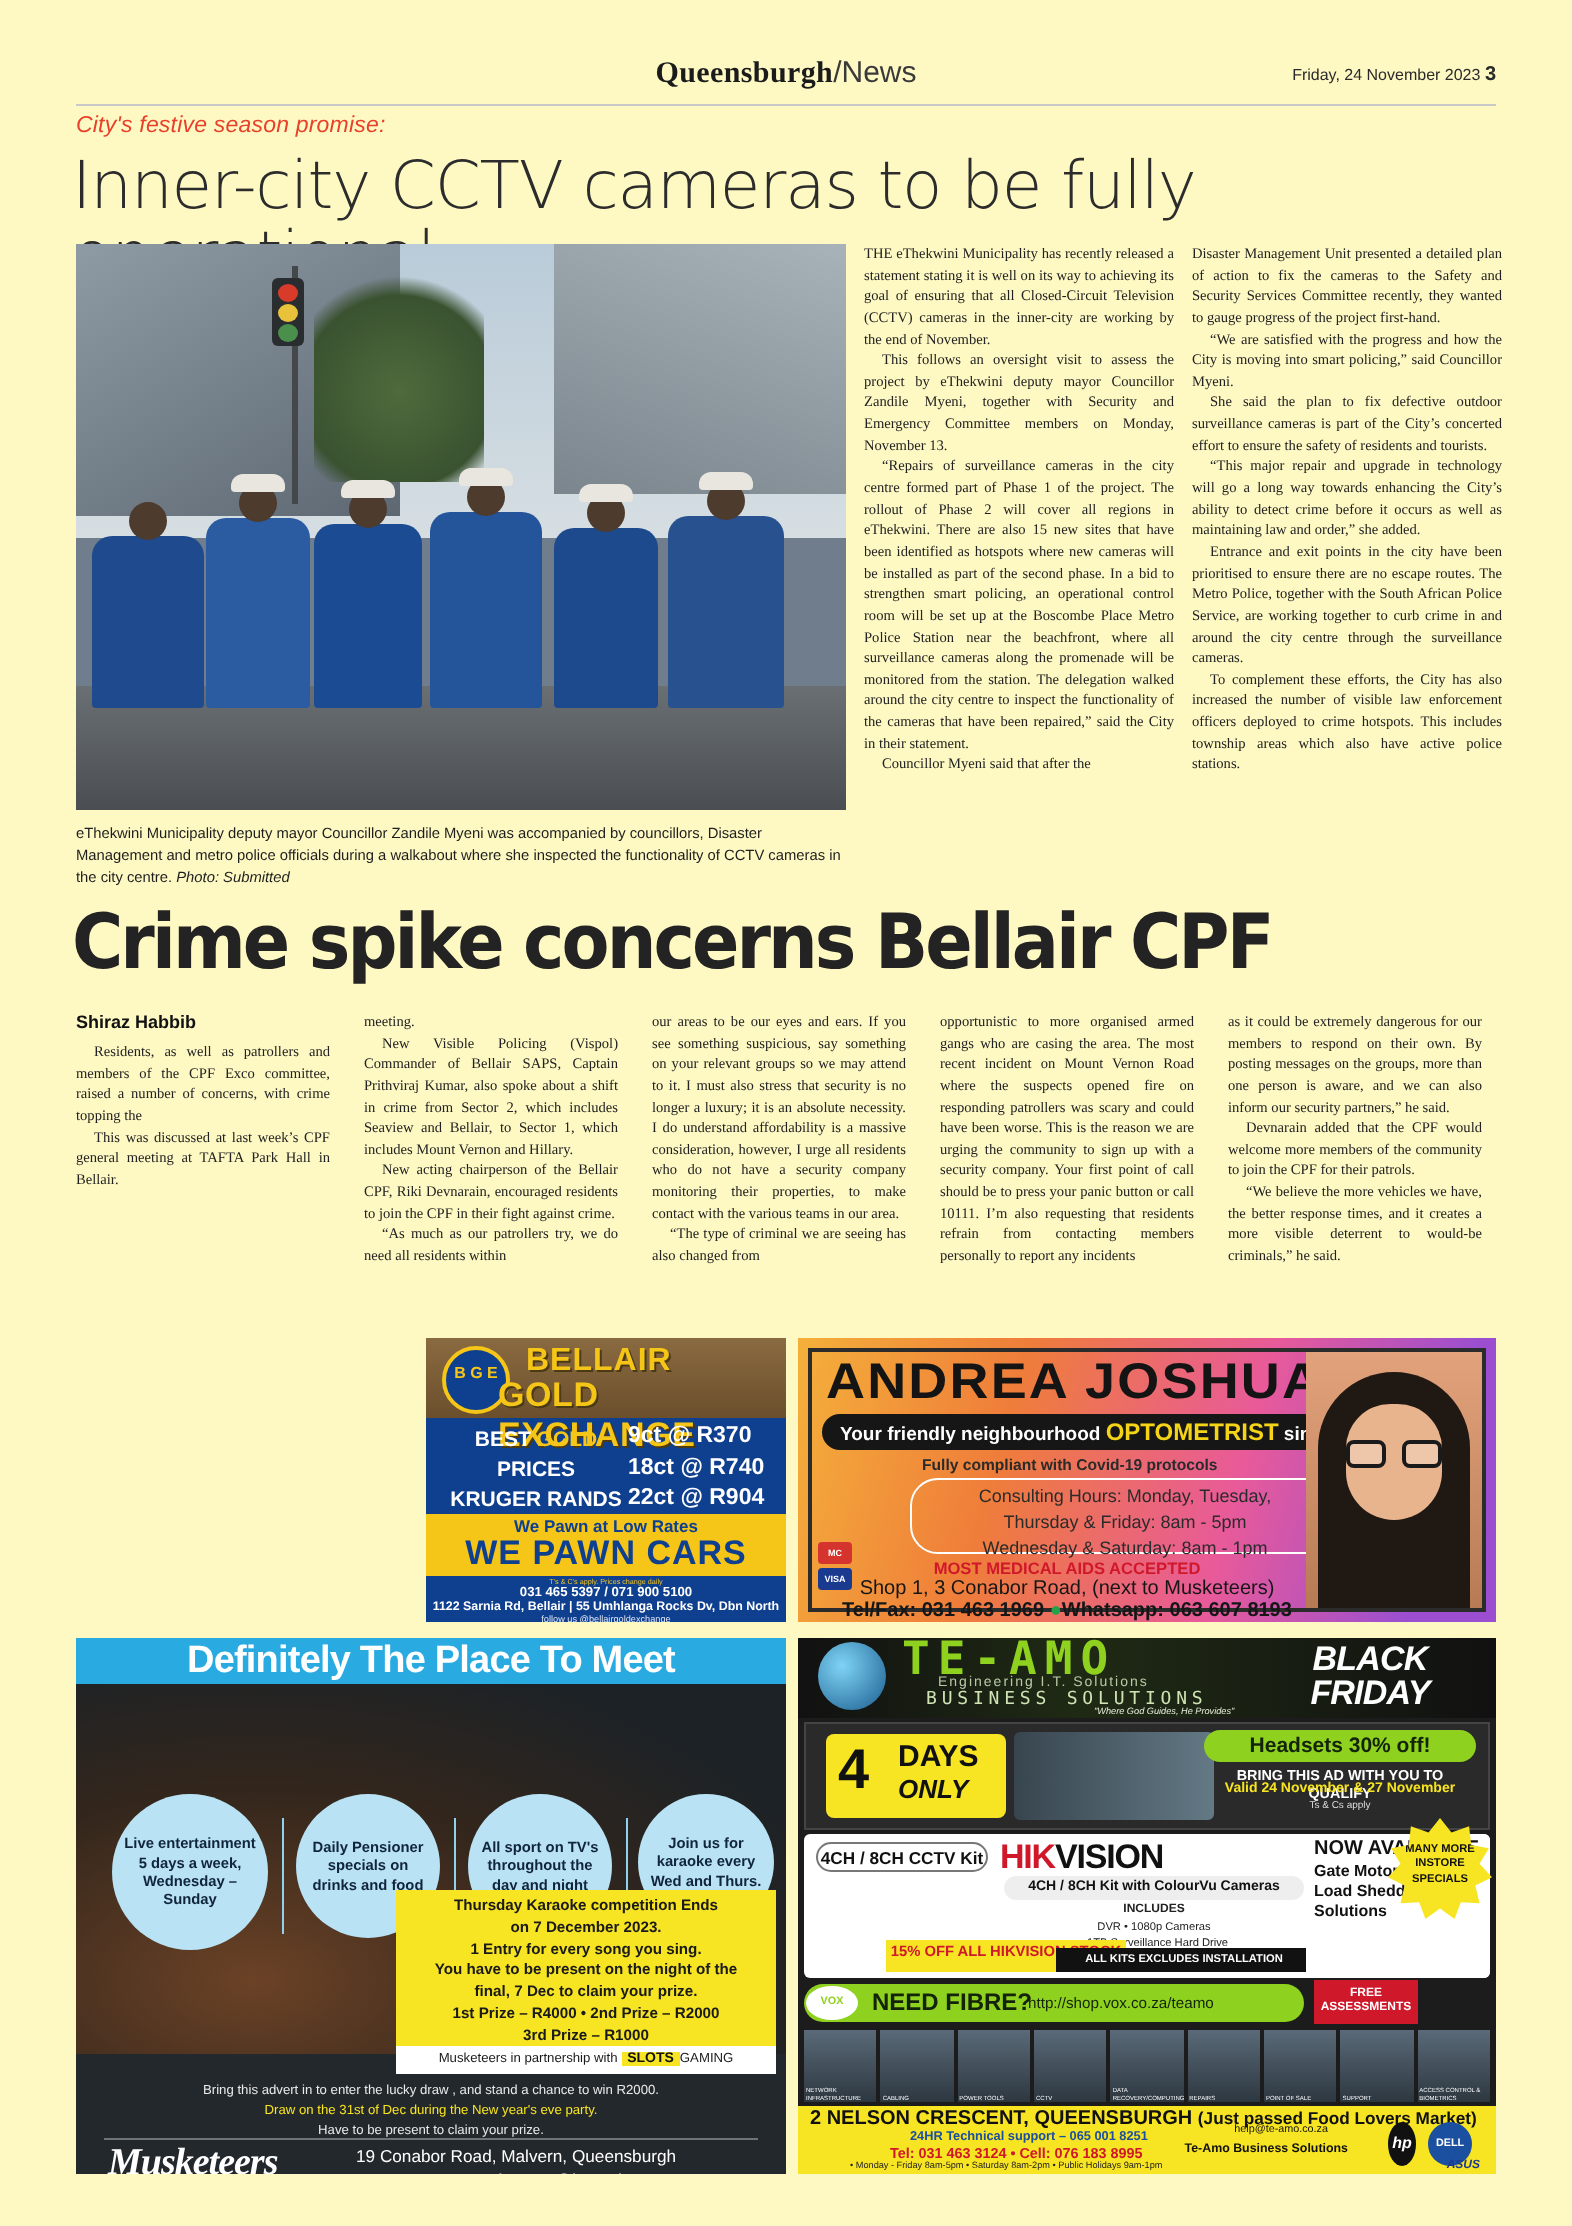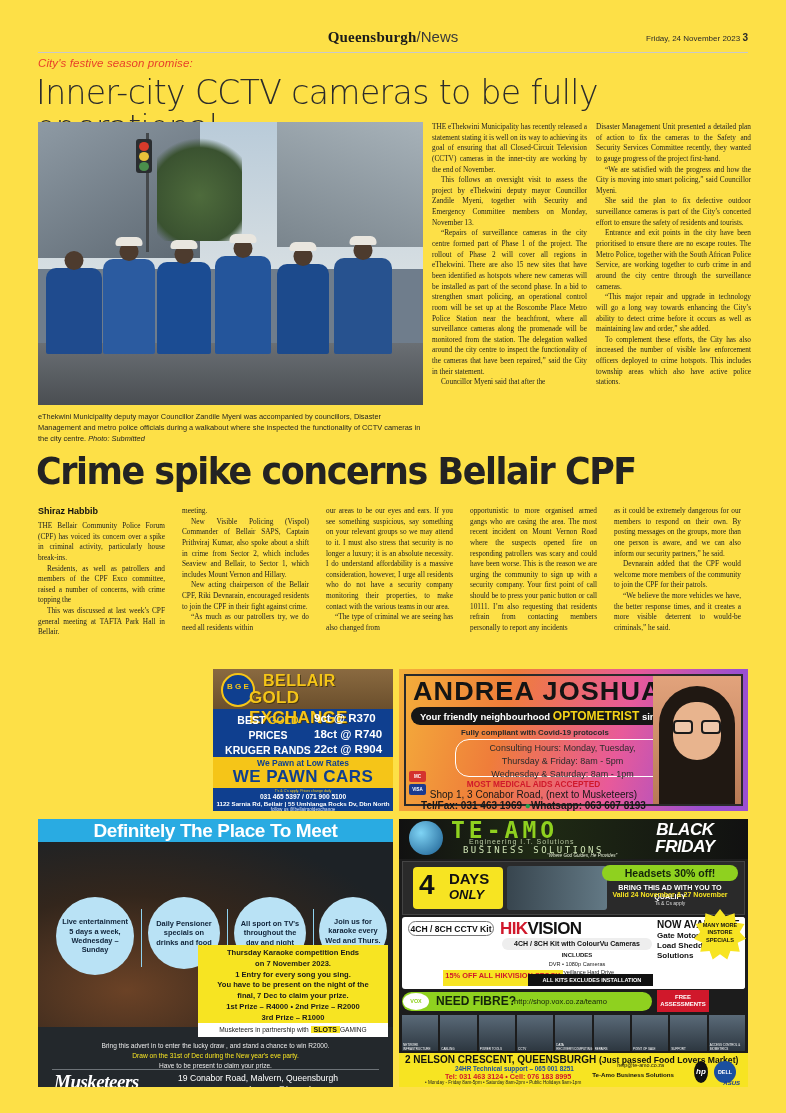--- a/index.html
+++ b/index.html
@@ -2,21 +2,21 @@
 <html><head>
 <meta charset="utf-8">
 <style>
   * { box-sizing: border-box; margin: 0; padding: 0; }
   html, body {
     width: 786px; height: 1113px;
     background: #fff;
     font-family: "Liberation Sans", sans-serif;
     overflow: hidden;
   }
-  .page { position: relative; width: 786px; height: 1113px; background: #fde047; }
+  .page { position: relative; width: 786px; height: 1113px; background: #fef9c3; }
 
   
   .masthead {
     position: absolute; left: 38px; top: 28px; width: 710px; height: 22px;
   }
   .mast-center {
     position: absolute; left: 0; right: 0; text-align: center;
     font-size: 15px; color: #1b1b1b; white-space: nowrap;
   }
   .mast-center .mc-bold { font-family: "Liberation Serif", serif; font-weight: bold; letter-spacing: .2px; }
@@ -393,30 +393,29 @@
   <div class="s1col" id="s1c1">
       <p class="first">THE eThekwini Municipality has recently released a statement stating it is well on its way to achieving its goal of ensuring that all Closed-Circuit Television (CCTV) cameras in the inner-city are working by the end of November.</p>
       <p>This follows an oversight visit to assess the project by eThekwini deputy mayor Councillor Zandile Myeni, together with Security and Emergency Committee members on Monday, November 13.</p>
       <p>“Repairs of surveillance cameras in the city centre formed part of Phase 1 of the project. The rollout of Phase 2 will cover all regions in eThekwini. There are also 15 new sites that have been identified as hotspots where new cameras will be installed as part of the second phase. In a bid to strengthen smart policing, an operational control room will be set up at the Boscombe Place Metro Police Station near the beachfront, where all surveillance cameras along the promenade will be monitored from the station. The delegation walked around the city centre to inspect the functionality of the cameras that have been repaired,” said the City in their statement.</p>
       <p>Councillor Myeni said that after the</p>
     </div>
   <div class="s1col" id="s1c2">
       <p class="first">Disaster Management Unit presented a detailed plan of action to fix the cameras to the Safety and Security Services Committee recently, they wanted to gauge progress of the project first-hand.</p>
       <p>“We are satisfied with the progress and how the City is moving into smart policing,” said Councillor Myeni.</p>
       <p>She said the plan to fix defective outdoor surveillance cameras is part of the City’s concerted effort to ensure the safety of residents and tourists.</p>
+      <p>“This major repair and upgrade in technology will go a long way towards enhancing the City’s ability to detect crime before it occurs as well as maintaining law and order,” she added.</p>
       <p>Entrance and exit points in the city have been prioritised to ensure there are no escape routes. The Metro Police, together with the South African Police Service, are working together to curb crime in and around the city centre through the surveillance cameras.</p>
-      <p>“This major repair and upgrade in technology will go a long way towards enhancing the City’s ability to detect crime before it occurs as well as maintaining law and order,” she added.</p>
       <p>To complement these efforts, the City has also increased the number of visible law enforcement officers deployed to crime hotspots. This includes township areas which also have active police stations.</p>
     </div>
 
   <div class="headline2">Crime spike concerns Bellair CPF</div>
   <div class="byline">Shiraz Habbib</div>
 
   <div class="s2col" id="s2c1">
-      <p class="first">THE Bellair Community Police Forum (CPF) has voiced its concern over a spike in criminal activity, particularly house break-ins.</p>
       <p>Residents, as well as patrollers and members of the CPF Exco committee, raised a number of concerns, with crime topping the</p>
       <p>This was discussed at last week’s CPF general meeting at TAFTA Park Hall in Bellair.</p>
     </div>
   <div class="s2col" id="s2c2">
       <p class="first">meeting.</p>
       <p>New Visible Policing (Vispol) Commander of Bellair SAPS, Captain Prithviraj Kumar, also spoke about a shift in crime from Sector 2, which includes Seaview and Bellair, to Sector 1, which includes Mount Vernon and Hillary.</p>
       <p>New acting chairperson of the Bellair CPF, Riki Devnarain, encouraged residents to join the CPF in their fight against crime.</p>
       <p>“As much as our patrollers try, we do need all residents within</p>
     </div>
   <div class="s2col" id="s2c3">
@@ -497,21 +496,21 @@
     <div class="mk-bub" style="left:18px;top:78px;width:78px;height:78px;">Live entertainment 5 days a week, Wednesday – Sunday</div>
     <div class="mk-sep" style="left:103px;top:90px;height:58px;"></div>
     <div class="mk-bub" style="left:110px;top:78px;width:72px;height:72px;">Daily Pensioner specials on drinks and food</div>
     <div class="mk-sep" style="left:189px;top:90px;height:58px;"></div>
     <div class="mk-bub" style="left:196px;top:78px;width:72px;height:72px;">All sport on TV's throughout the day and night</div>
     <div class="mk-sep" style="left:275px;top:90px;height:58px;"></div>
     <div class="mk-bub" style="left:281px;top:78px;width:68px;height:68px;">Join us for karaoke every Wed and Thurs.</div>
 
     <div class="mk-yellow">
       <div>Thursday  Karaoke competition Ends</div>
-      <div>on 7 November 2023.</div>
+      <div>on 7 December 2023.</div>
       <div>1 Entry for every song you sing.</div>
       <div>You have to be present on the night of the</div>
       <div>final, 7 Dec to claim your prize.</div>
       <div>1st Prize – R4000 • 2nd Prize – R2000</div>
       <div>3rd Prize – R1000</div>
       <div>BONUS PRIZE - TV!!</div>
     </div>
     <div class="mk-part"><span>Musketeers in partnership with </span><b>SLOTS</b><span>GAMING</span></div>
     <div class="mk-bring">
       <div>Bring this advert in to enter the lucky draw , and stand  a chance to win R2000.</div>

